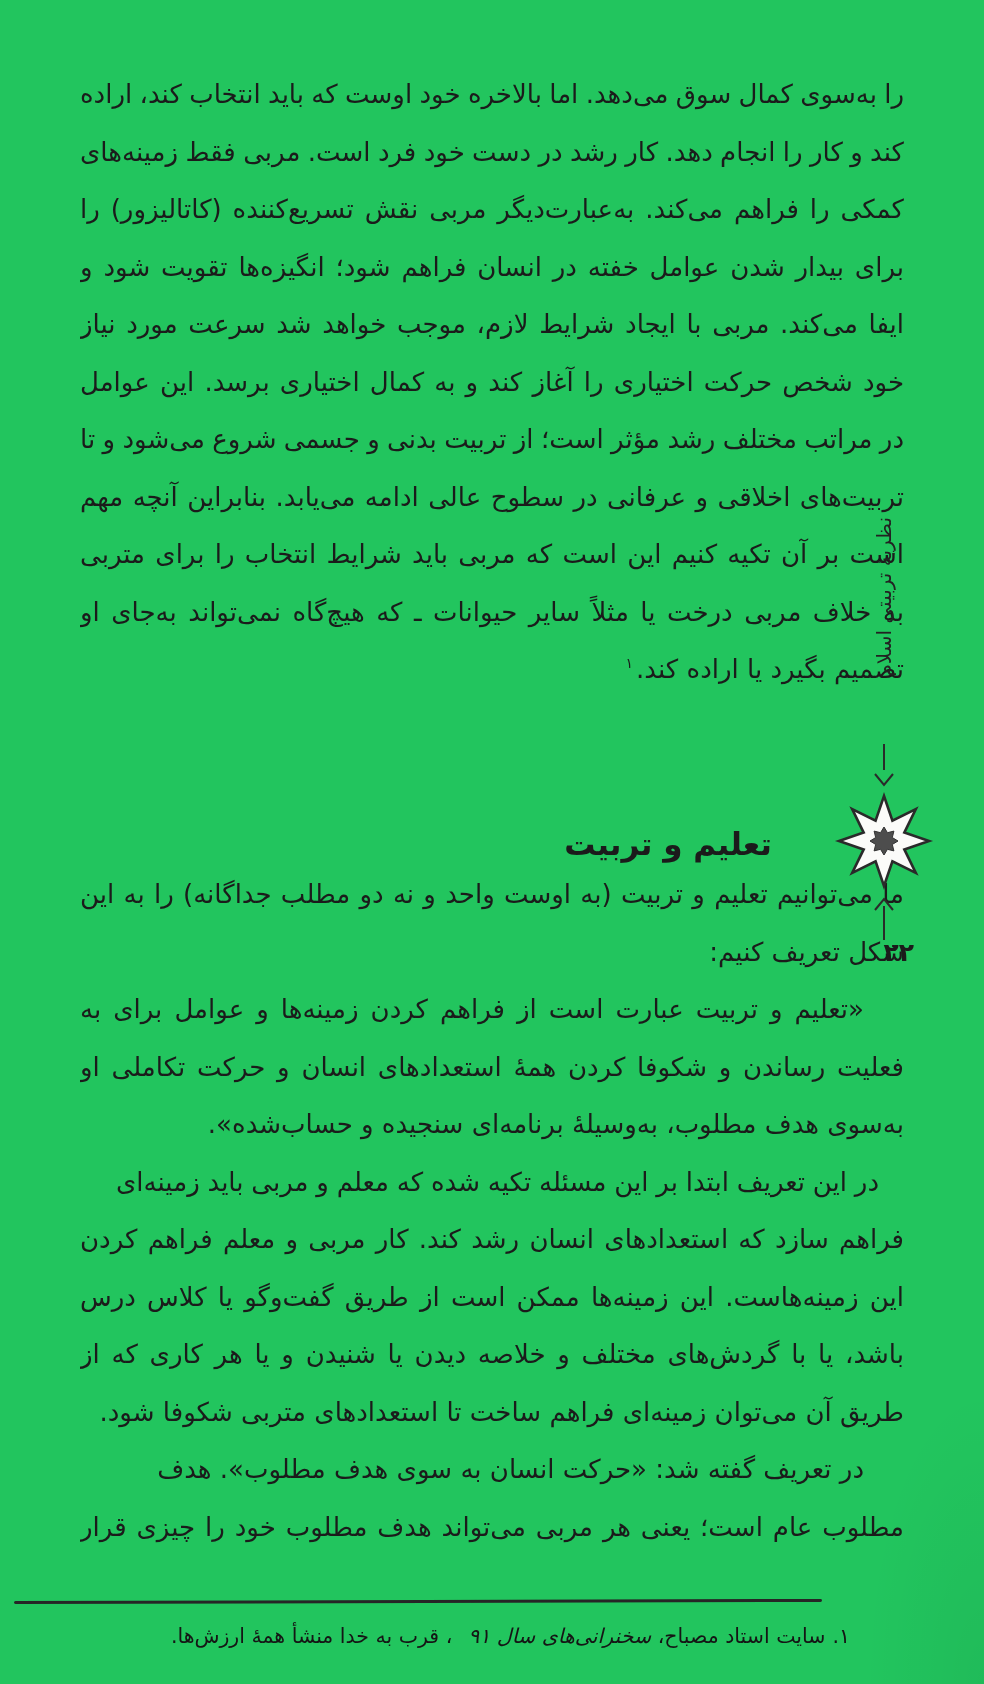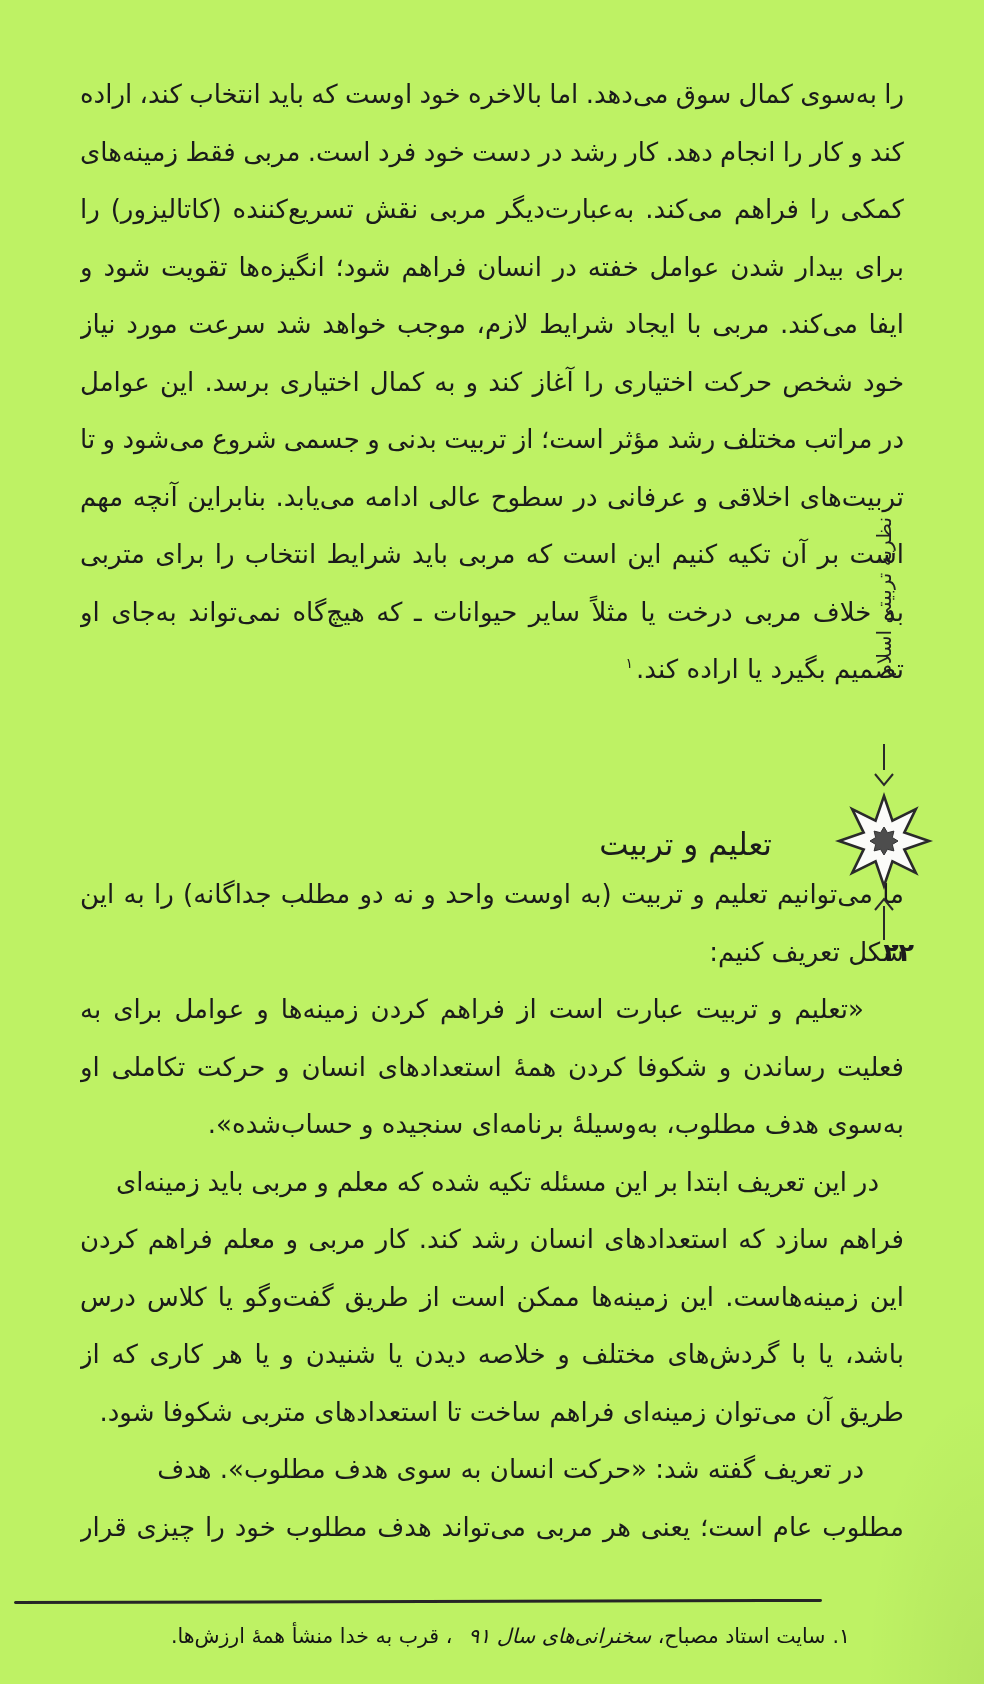--- a/index.html
+++ b/index.html
@@ -1,20 +1,20 @@
 <!DOCTYPE html>
 <html lang="fa" dir="rtl"><head>
 <meta charset="utf-8">
 <style>
   html,body { margin:0; padding:0; background:#e8e8e6; }
   .page {
     position:relative;
     width:984px; height:1684px;
     margin:0 auto;
-    background:#bef264;
+    background:#22c55e;
     font-family:"DejaVu Sans", sans-serif;
     color:#1b1b1b;
     overflow:hidden;
   }
   .page::after{
     content:"";
     position:absolute; right:0; bottom:0; width:120px; height:300px;
     background:radial-gradient(ellipse at 100% 100%, rgba(0,0,0,0.05), rgba(0,0,0,0) 70%);
     pointer-events:none;
   }
@@ -39,21 +39,21 @@
   }
   .ind25 { padding-right:25px;margin-left:36px; }
   .ind40 { padding-right:40px; }
   .spread { word-spacing:6px; }
   .fnref {
     font-size:14px; vertical-align:super; line-height:0;
     padding-right:3px;
   }
   .heading {
     position:absolute; top:826px; right:212px;
-    direction:rtl; font-size:31px; font-weight:normal;
+    direction:rtl; font-size:31px; font-weight:bold;
     letter-spacing:0;
   }
   .sidebar-title {
     position:absolute; left:774px; top:614px;
     width:220px; height:26px; line-height:26px;
     transform:rotate(-90deg); transform-origin:50% 50%;
     direction:rtl; text-align:right;
     font-size:20px; color:#222;
     white-space:nowrap;
   }

